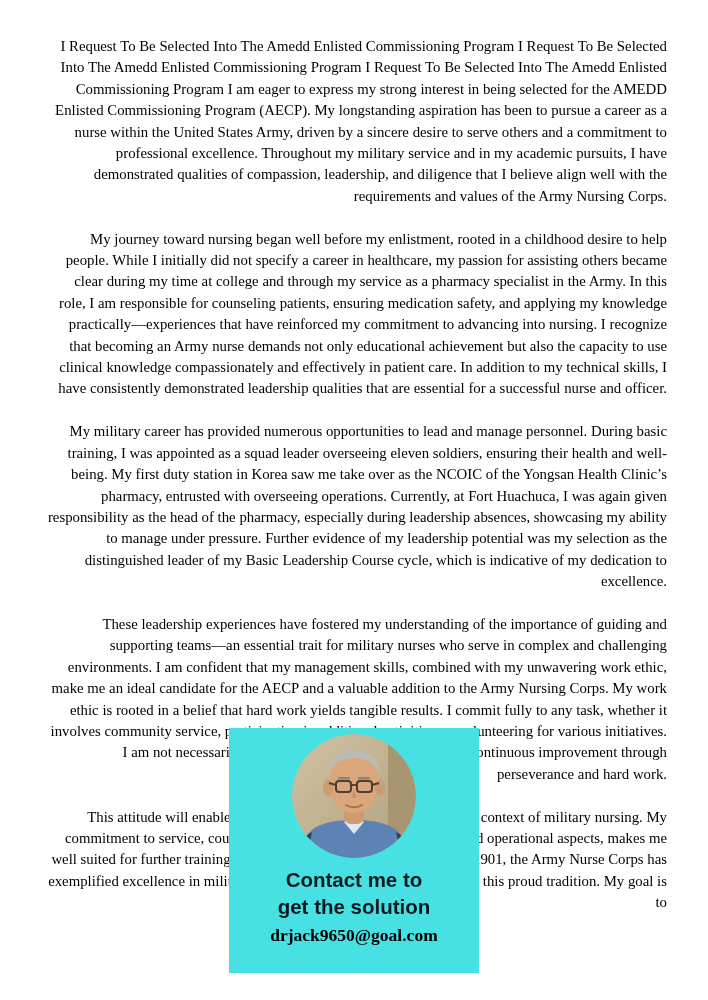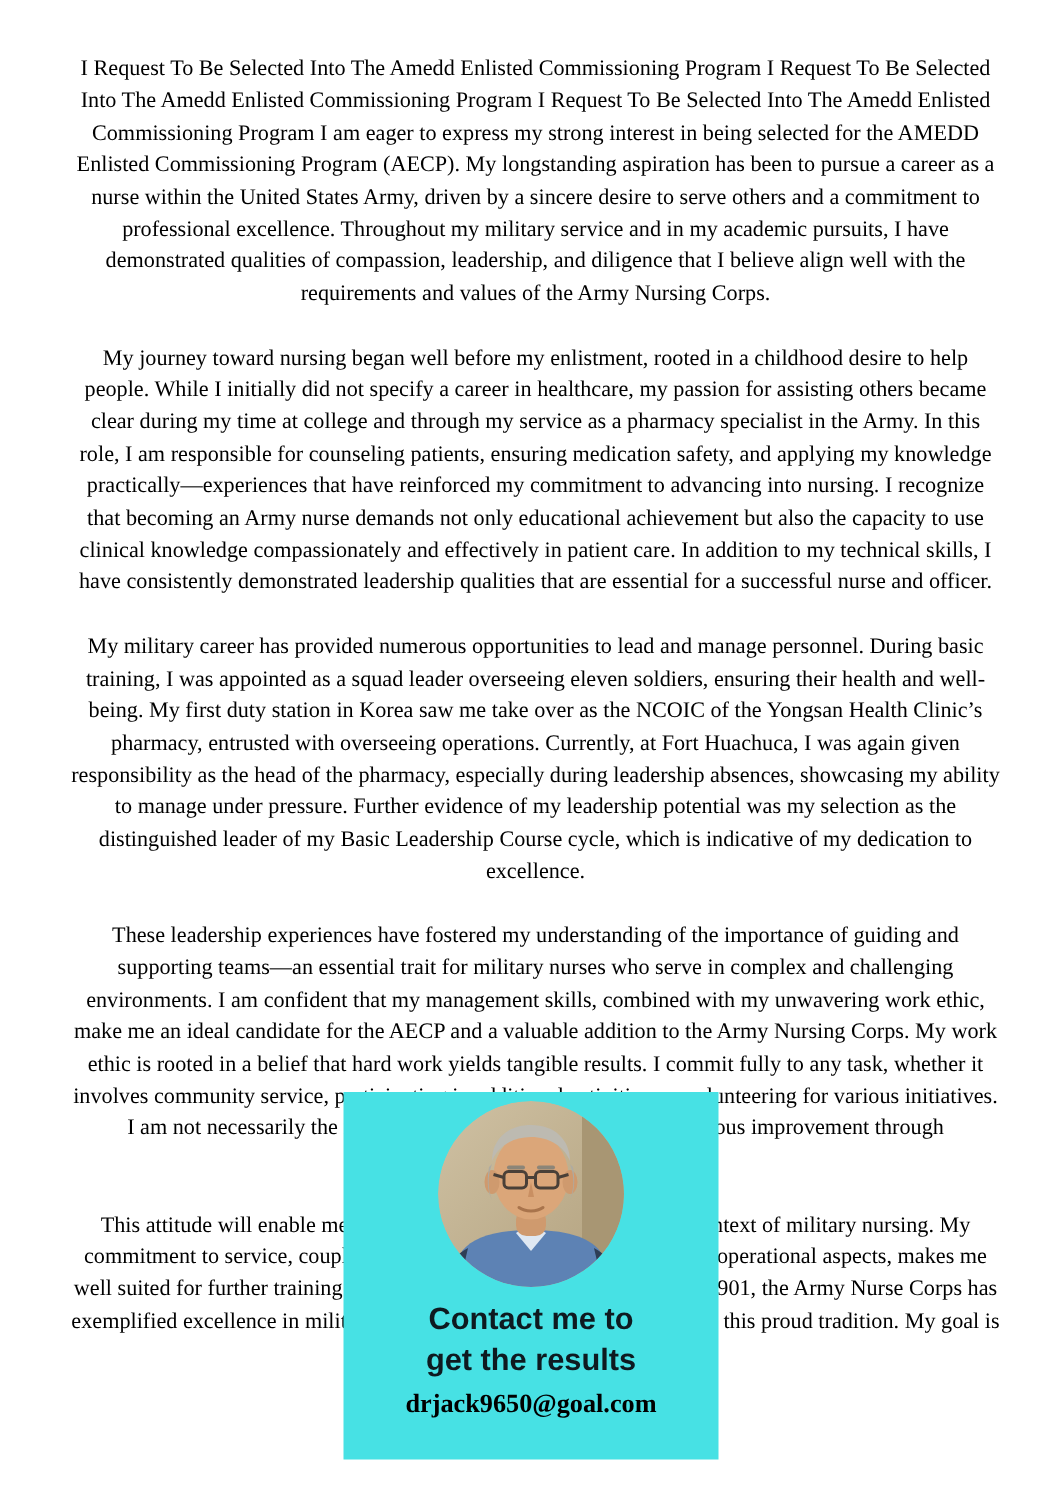--- a/index.html
+++ b/index.html
@@ -12,21 +12,21 @@
     font-family:"Liberation Serif", serif;
   }
   .doc{
     position:absolute;
     left:47px;
     top:36px;
     width:620px;
     color:#000000;
     font-size:14.8px;
     line-height:21.4px;
-    text-align:center;
+    text-align:right;
   }
   .doc p{
     margin:0 0 21.4px 0;
   }
   .ad-overlay{
     position:absolute;
     left:229px;
     top:728px;
     width:250px;
     height:245px;
@@ -117,19 +117,19 @@
           <line x1="80" y1="51" x2="87" y2="49" stroke="#4a4038" stroke-width="2"></line>
 
           <path d="M62,54 L60,64 L64,64 Z" fill="#c98f62"></path>
           <path d="M54,71 C58,74 66,74 70,71" fill="none" stroke="#a9744c" stroke-width="2" stroke-linecap="round"></path>
         </g>
       </svg>
     </div>
 
     <div class="ad-heading" style="color: rgb(14, 26, 32);">
       <div>Contact me to</div>
-      <div>get the results</div>
+      <div>get the solution</div>
     </div>
 
     <div class="ad-email">drjack9650@goal.com</div>
   </div>
 
 </div>
 
 </body></html>

